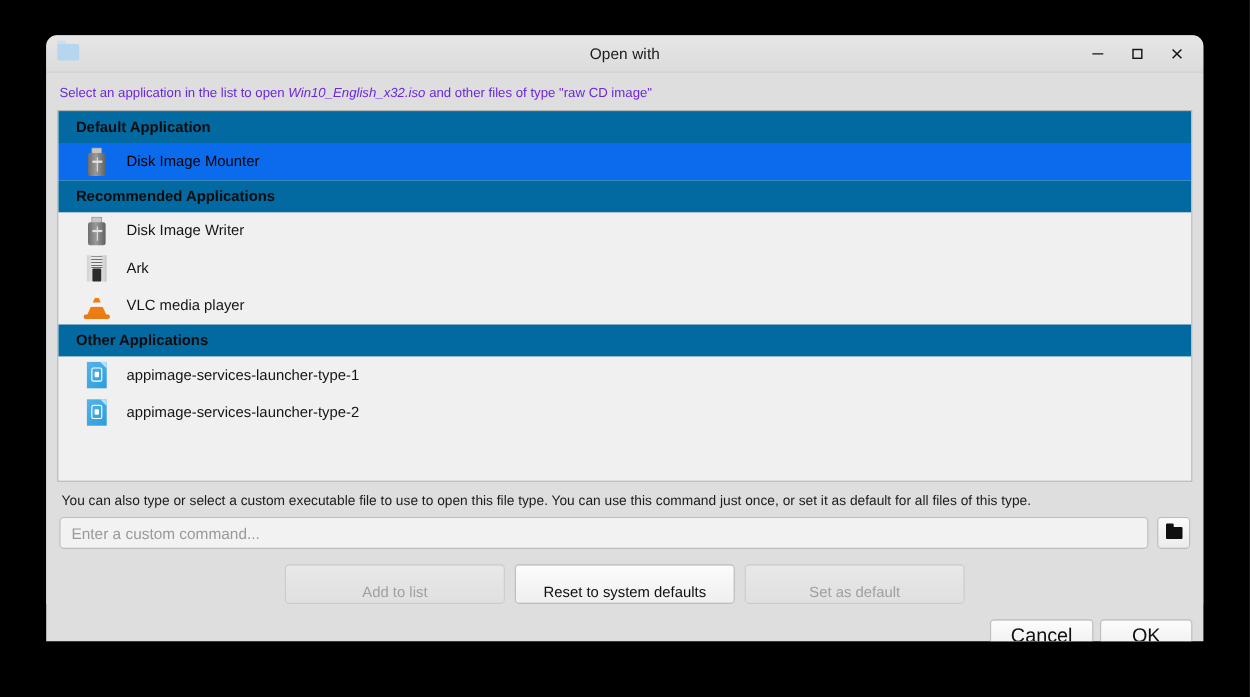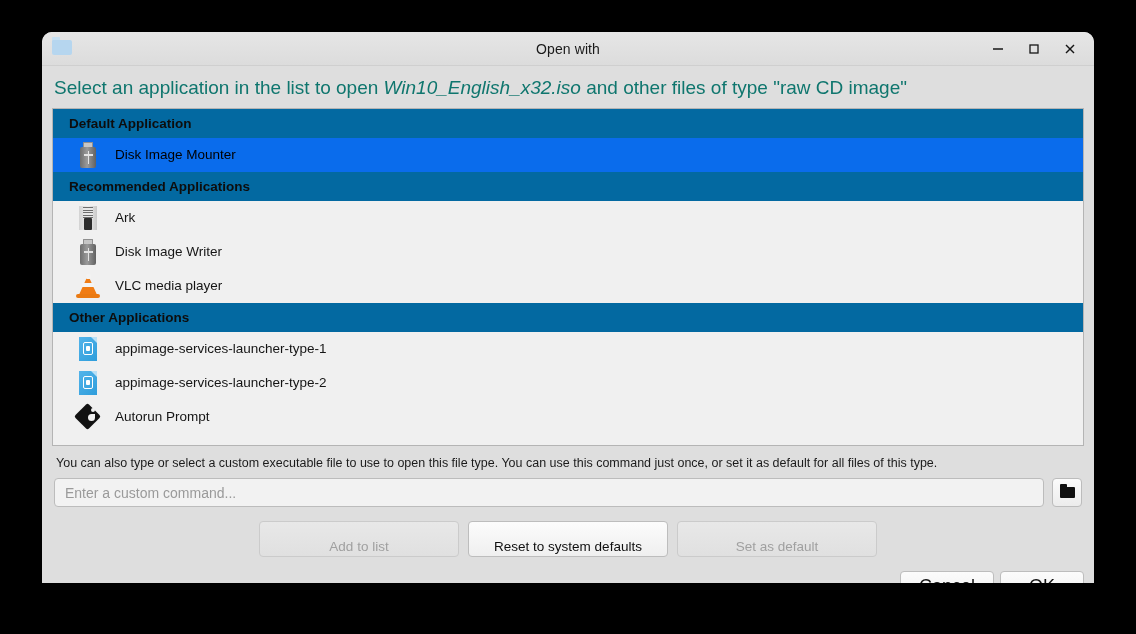--- a/index.html
+++ b/index.html
@@ -81,22 +81,22 @@
 
   
   .win-body {
     flex: 1 1 auto;
     padding: 0 10px;
     display: flex;
     flex-direction: column;
     background: #dedede;
   }
   .intro {
-    font-size: 19px;
-    color: #0f766e;
+    font-size: 12px;
+    color: #6d28d9;
     padding: 11px 2px 9px 2px;
     white-space: nowrap;
   }
   .intro em { font-style: italic; }
 
   
   .applist {
     flex: 0 0 338px;
     height: 338px;
     background: #f0f0f0;
@@ -386,34 +386,34 @@
           <div class="app-row selected">
             <span class="app-icon ic-usb">
               <span class="cap"></span>
               <span class="body"></span>
               <span class="trident"></span>
             </span>
             <span class="app-label">Disk Image Mounter</span>
           </div>
           <div class="group-header">Recommended Applications</div>
           <div class="app-row">
+            <span class="app-icon ic-usb">
+              <span class="cap"></span>
+              <span class="body"></span>
+              <span class="trident"></span>
+            </span>
+            <span class="app-label">Disk Image Writer</span>
+          </div>
+          <div class="app-row">
             <span class="app-icon ic-zip">
               <span class="bg"></span>
               <span class="teeth"></span>
               <span class="pull"></span>
             </span>
             <span class="app-label">Ark</span>
-          </div>
-          <div class="app-row">
-            <span class="app-icon ic-usb">
-              <span class="cap"></span>
-              <span class="body"></span>
-              <span class="trident"></span>
-            </span>
-            <span class="app-label">Disk Image Writer</span>
           </div>
           <div class="app-row">
             <span class="app-icon ic-vlc">
               <span class="cone"></span>
               <span class="tip"></span>
               <span class="stripe"></span>
               <span class="base"></span>
             </span>
             <span class="app-label">VLC media player</span>
           </div>
@@ -429,28 +429,20 @@
           </div>
           <div class="app-row">
             <span class="app-icon ic-appimg">
               <span class="doc"></span>
               <span class="fold"></span>
               <span class="frame"></span>
               <span class="glyph"></span>
             </span>
             <span class="app-label">appimage-services-launcher-type-2</span>
           </div>
-          <div class="app-row">
-            <span class="app-icon ic-autorun">
-              <span class="dia"></span>
-              <span class="cut"></span>
-              <span class="dot"></span>
-            </span>
-            <span class="app-label">Autorun Prompt</span>
-          </div>
         </div>
 
       <div class="hint">You can also type or select a custom executable file to use to open this file type.  You can use this command just once, or set it as default for all files of this type.</div>
 
       <div class="cmd-row">
         <input class="cmd-input" type="text" placeholder="Enter a custom command..." style="">
         <div class="browse-btn">
           <div class="browse-icon"></div>
         </div>
       </div>

